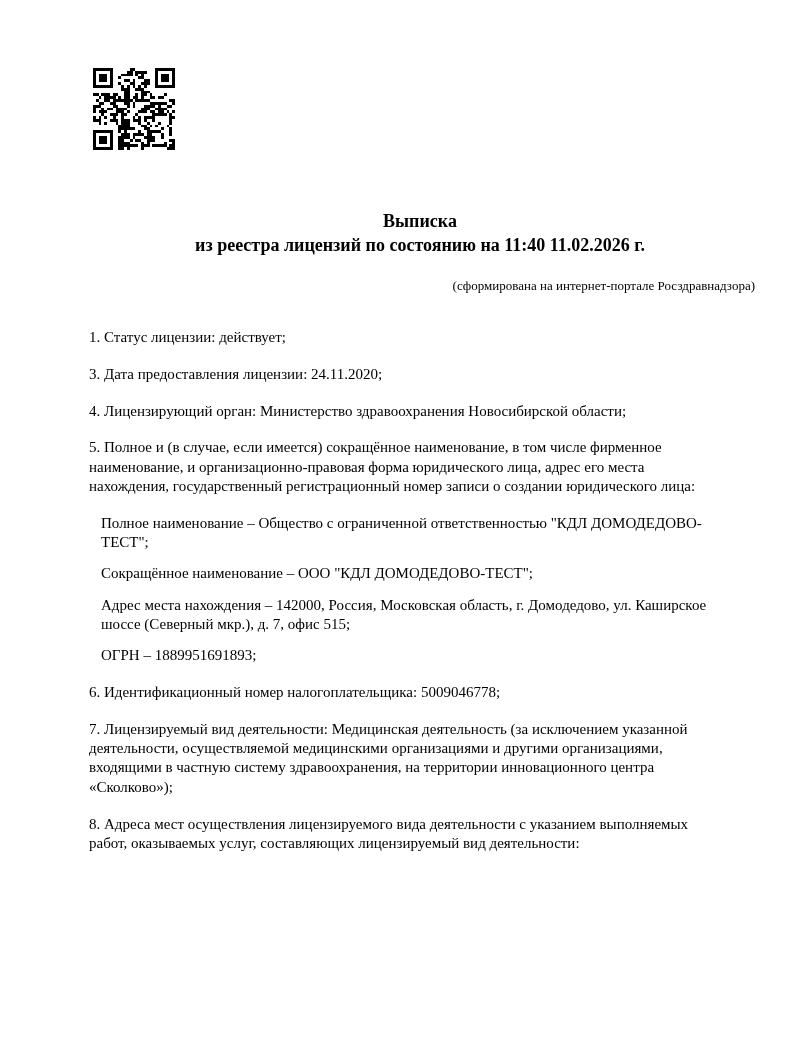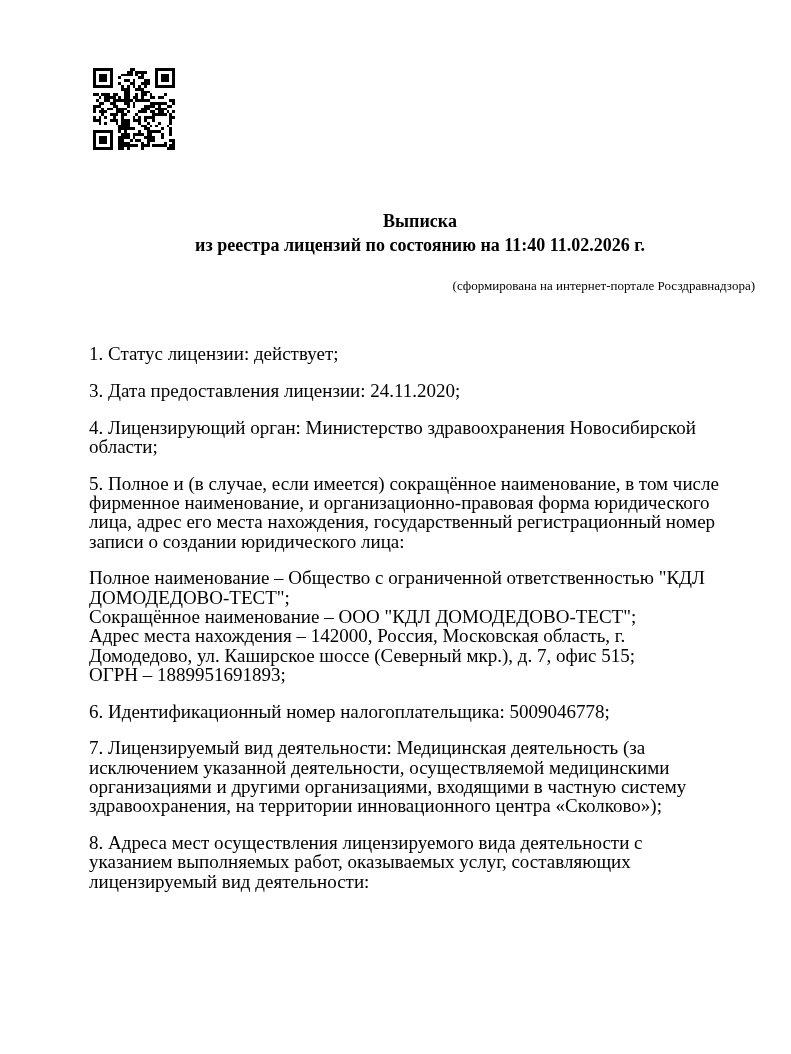--- a/index.html
+++ b/index.html
@@ -40,34 +40,34 @@
     left: 90px;
     top: 277px;
     width: 665px;
     text-align: right;
     font-size: 13px;
     line-height: 17px;
   }
   .doc-body {
     position: absolute;
     left: 89px;
-    top: 344px;
+    top: 328px;
     width: 636px;
-    font-size: 19px;
+    font-size: 15px;
     line-height: 19.3px;
   }
   .doc-body p {
     margin: 0 0 17.5px 0;
     padding: 0;
   }
   .org-block {
     margin: 0 0 17.5px 0;
   }
   .org-block .org-line {
-    margin: 0;
+    margin: 12px;
     padding: 0;
   }
 </style>
 </head>
 <body>
 
 <div class="page">
 
   <div class="qr">
       <svg width="82" height="82" viewBox="0 0 29 29" shape-rendering="crispEdges" fill="#000">

